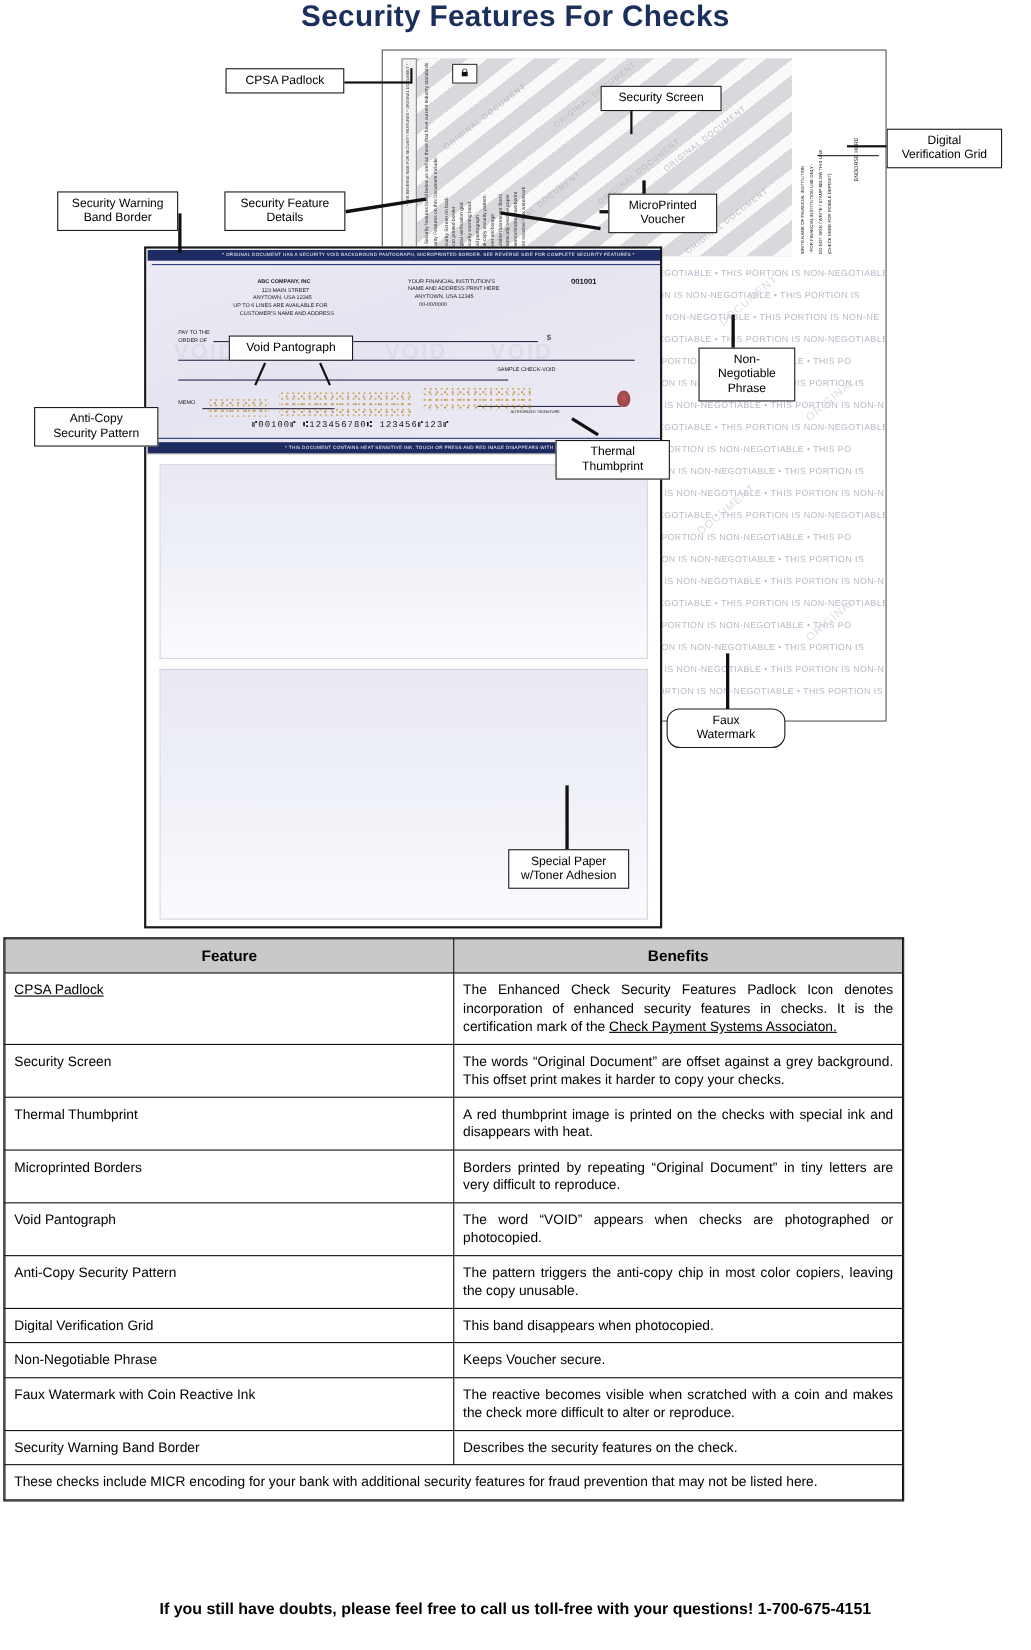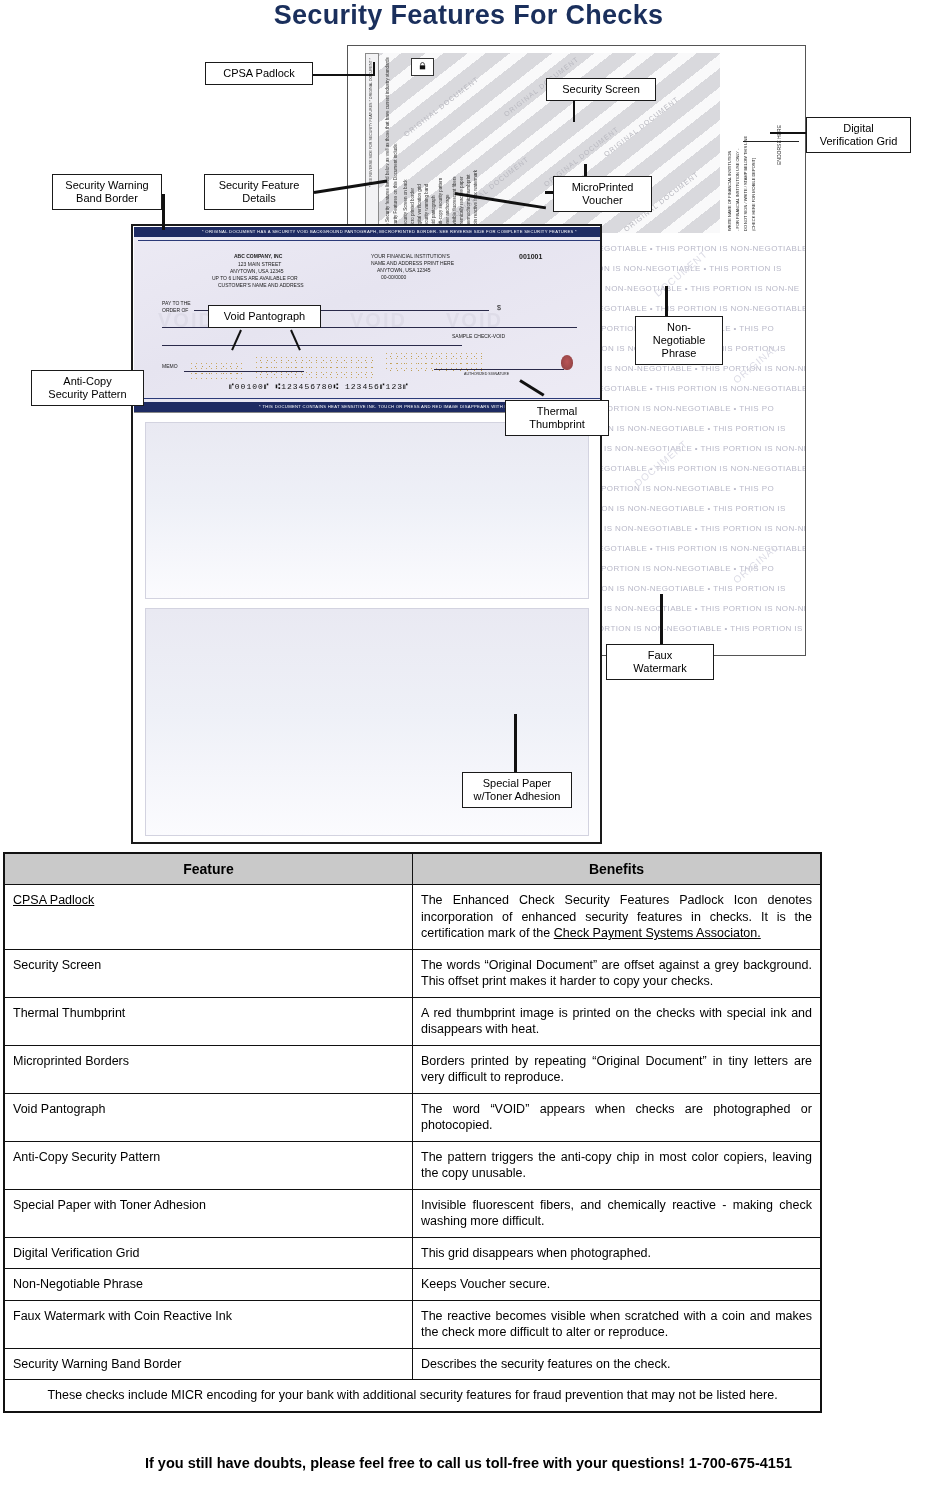--- a/index.html
+++ b/index.html
@@ -277,21 +277,21 @@
     border: 1px solid #111;
     font-size: 12.5px;
     padding: 7px 8px;
     vertical-align: top;
     line-height: 1.32;
   }
   table.features td.feat { width: 264px; }
   table.features td.bene { text-align: justify; }
   .ulink { text-decoration: underline; }
   .footnote-row td {
-    text-align: center;
+    text-align: left;
     font-size: 12.5px;
     padding: 8px;
   }
 
   .bottom-note {
     position: absolute;
     left: 0;
     top: 1455px;
     width: 937px;
     text-align: center;
@@ -475,21 +475,21 @@
 Details</div>
   <div class="callout" style="left:553px; top:142px; width:99px;  white-space:pre-line;">MicroPrinted
 Voucher</div>
   <div class="callout" style="left:208px; top:271px; width:113px;">Void Pantograph</div>
   <div class="callout" style="left:635px; top:282px; width:88px; white-space:pre-line;">Non-Negotiable
 Phrase</div>
   <div class="callout" style="left:31px;  top:336px; width:113px; white-space:pre-line;">Anti-Copy
 Security Pattern</div>
   <div class="callout" style="left:505px; top:366px; width:104px; white-space:pre-line;">Thermal
 Thumbprint</div>
-  <div class="callout" style="left:606px; top:610px; width:108px; white-space:pre-line;">Faux
+  <div class="callout" style="left:606px; top:610px; width:108px; white-space:pre-line;border-radius:12px;">Faux
 Watermark</div>
   <div class="callout" style="left:462px; top:738px; width:110px; white-space:pre-line;">Special Paper
 w/Toner Adhesion</div>
 </div>
 
 <div class="table-wrap">
   <table class="features">
     <thead>
       <tr>
         <th>Feature</th>
@@ -515,26 +515,22 @@
       </tr>
       <tr>
         <td class="feat">Void Pantograph</td>
         <td class="bene">The word “VOID” appears when checks are photographed or photocopied.</td>
       </tr>
       <tr>
         <td class="feat">Anti-Copy Security Pattern</td>
         <td class="bene">The pattern triggers the anti-copy chip in most color copiers, leaving the copy unusable.</td>
       </tr>
       <tr>
-        <td class="feat">Special Paper with Toner Adhesion</td>
-        <td class="bene">Invisible fluorescent fibers, and chemically reactive - making check washing more difficult.</td>
-      </tr>
-      <tr>
         <td class="feat">Digital Verification Grid</td>
-        <td class="bene">This grid disappears when photographed.</td>
+        <td class="bene">This band disappears when photocopied.</td>
       </tr>
       <tr>
         <td class="feat">Non-Negotiable Phrase</td>
         <td class="bene">Keeps Voucher secure.</td>
       </tr>
       <tr>
         <td class="feat">Faux Watermark with Coin Reactive Ink</td>
         <td class="bene">The reactive becomes visible when scratched with a coin and makes the check more difficult to alter or reproduce.</td>
       </tr>
       <tr>

